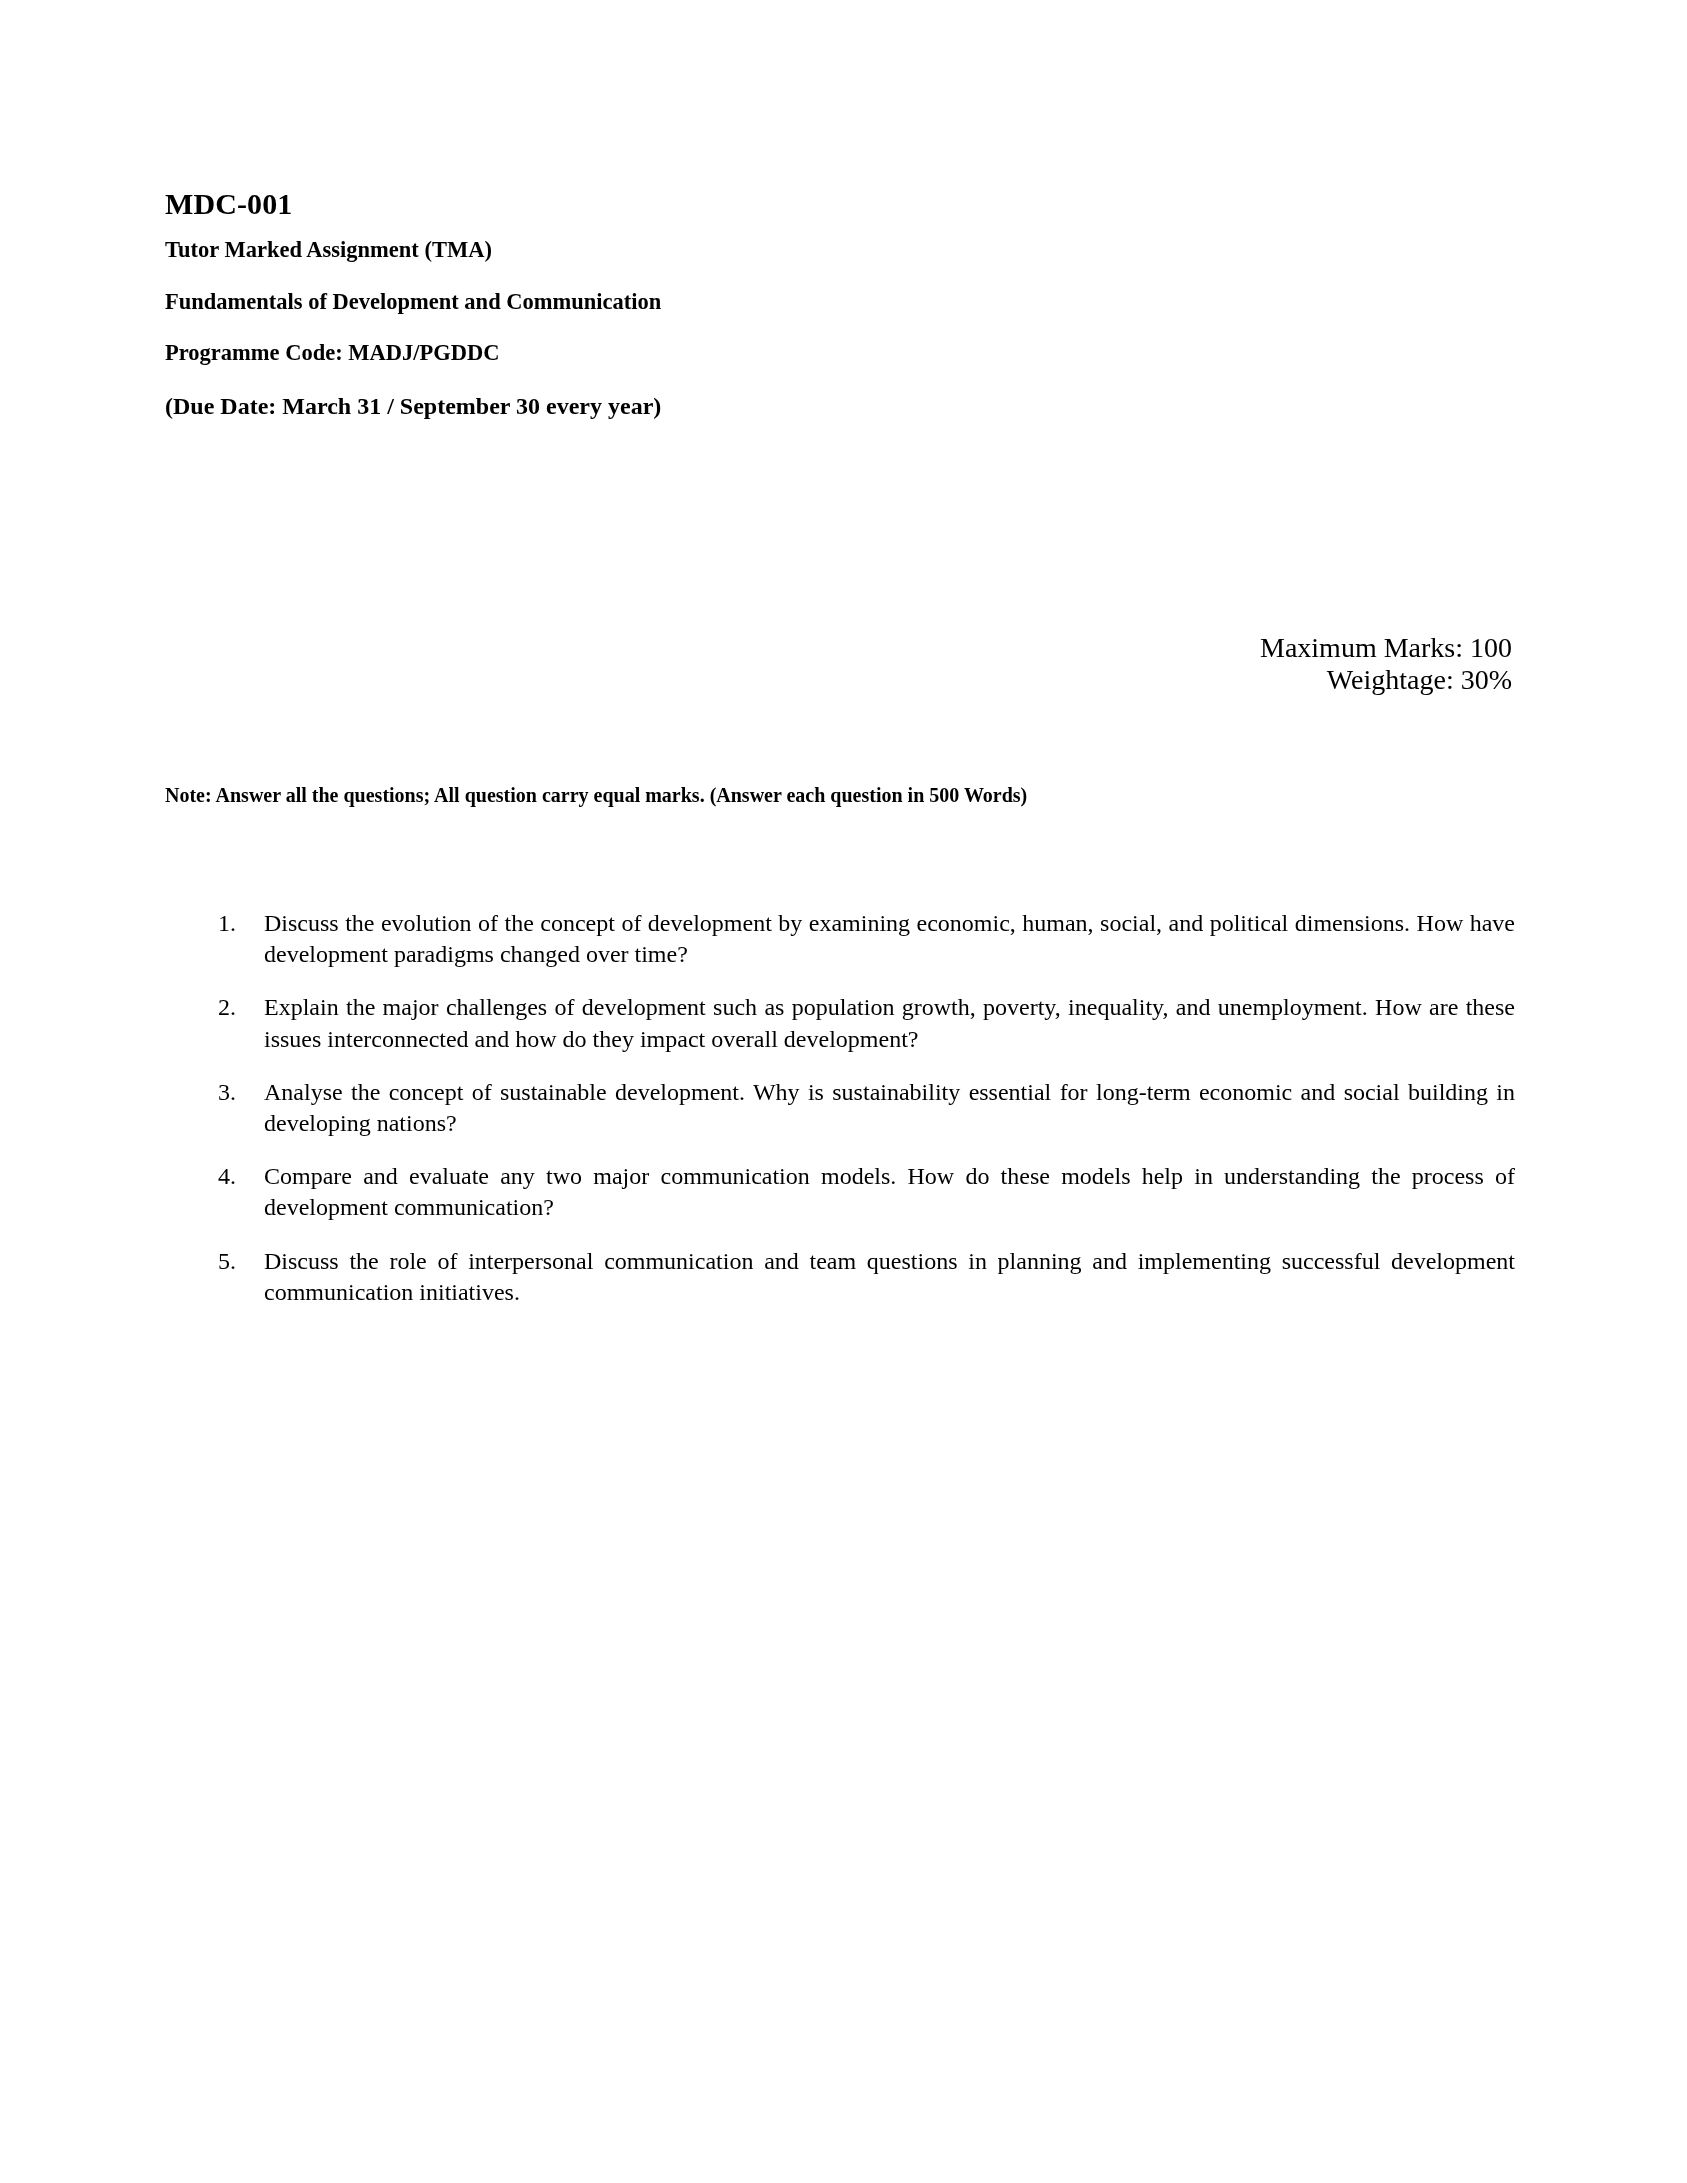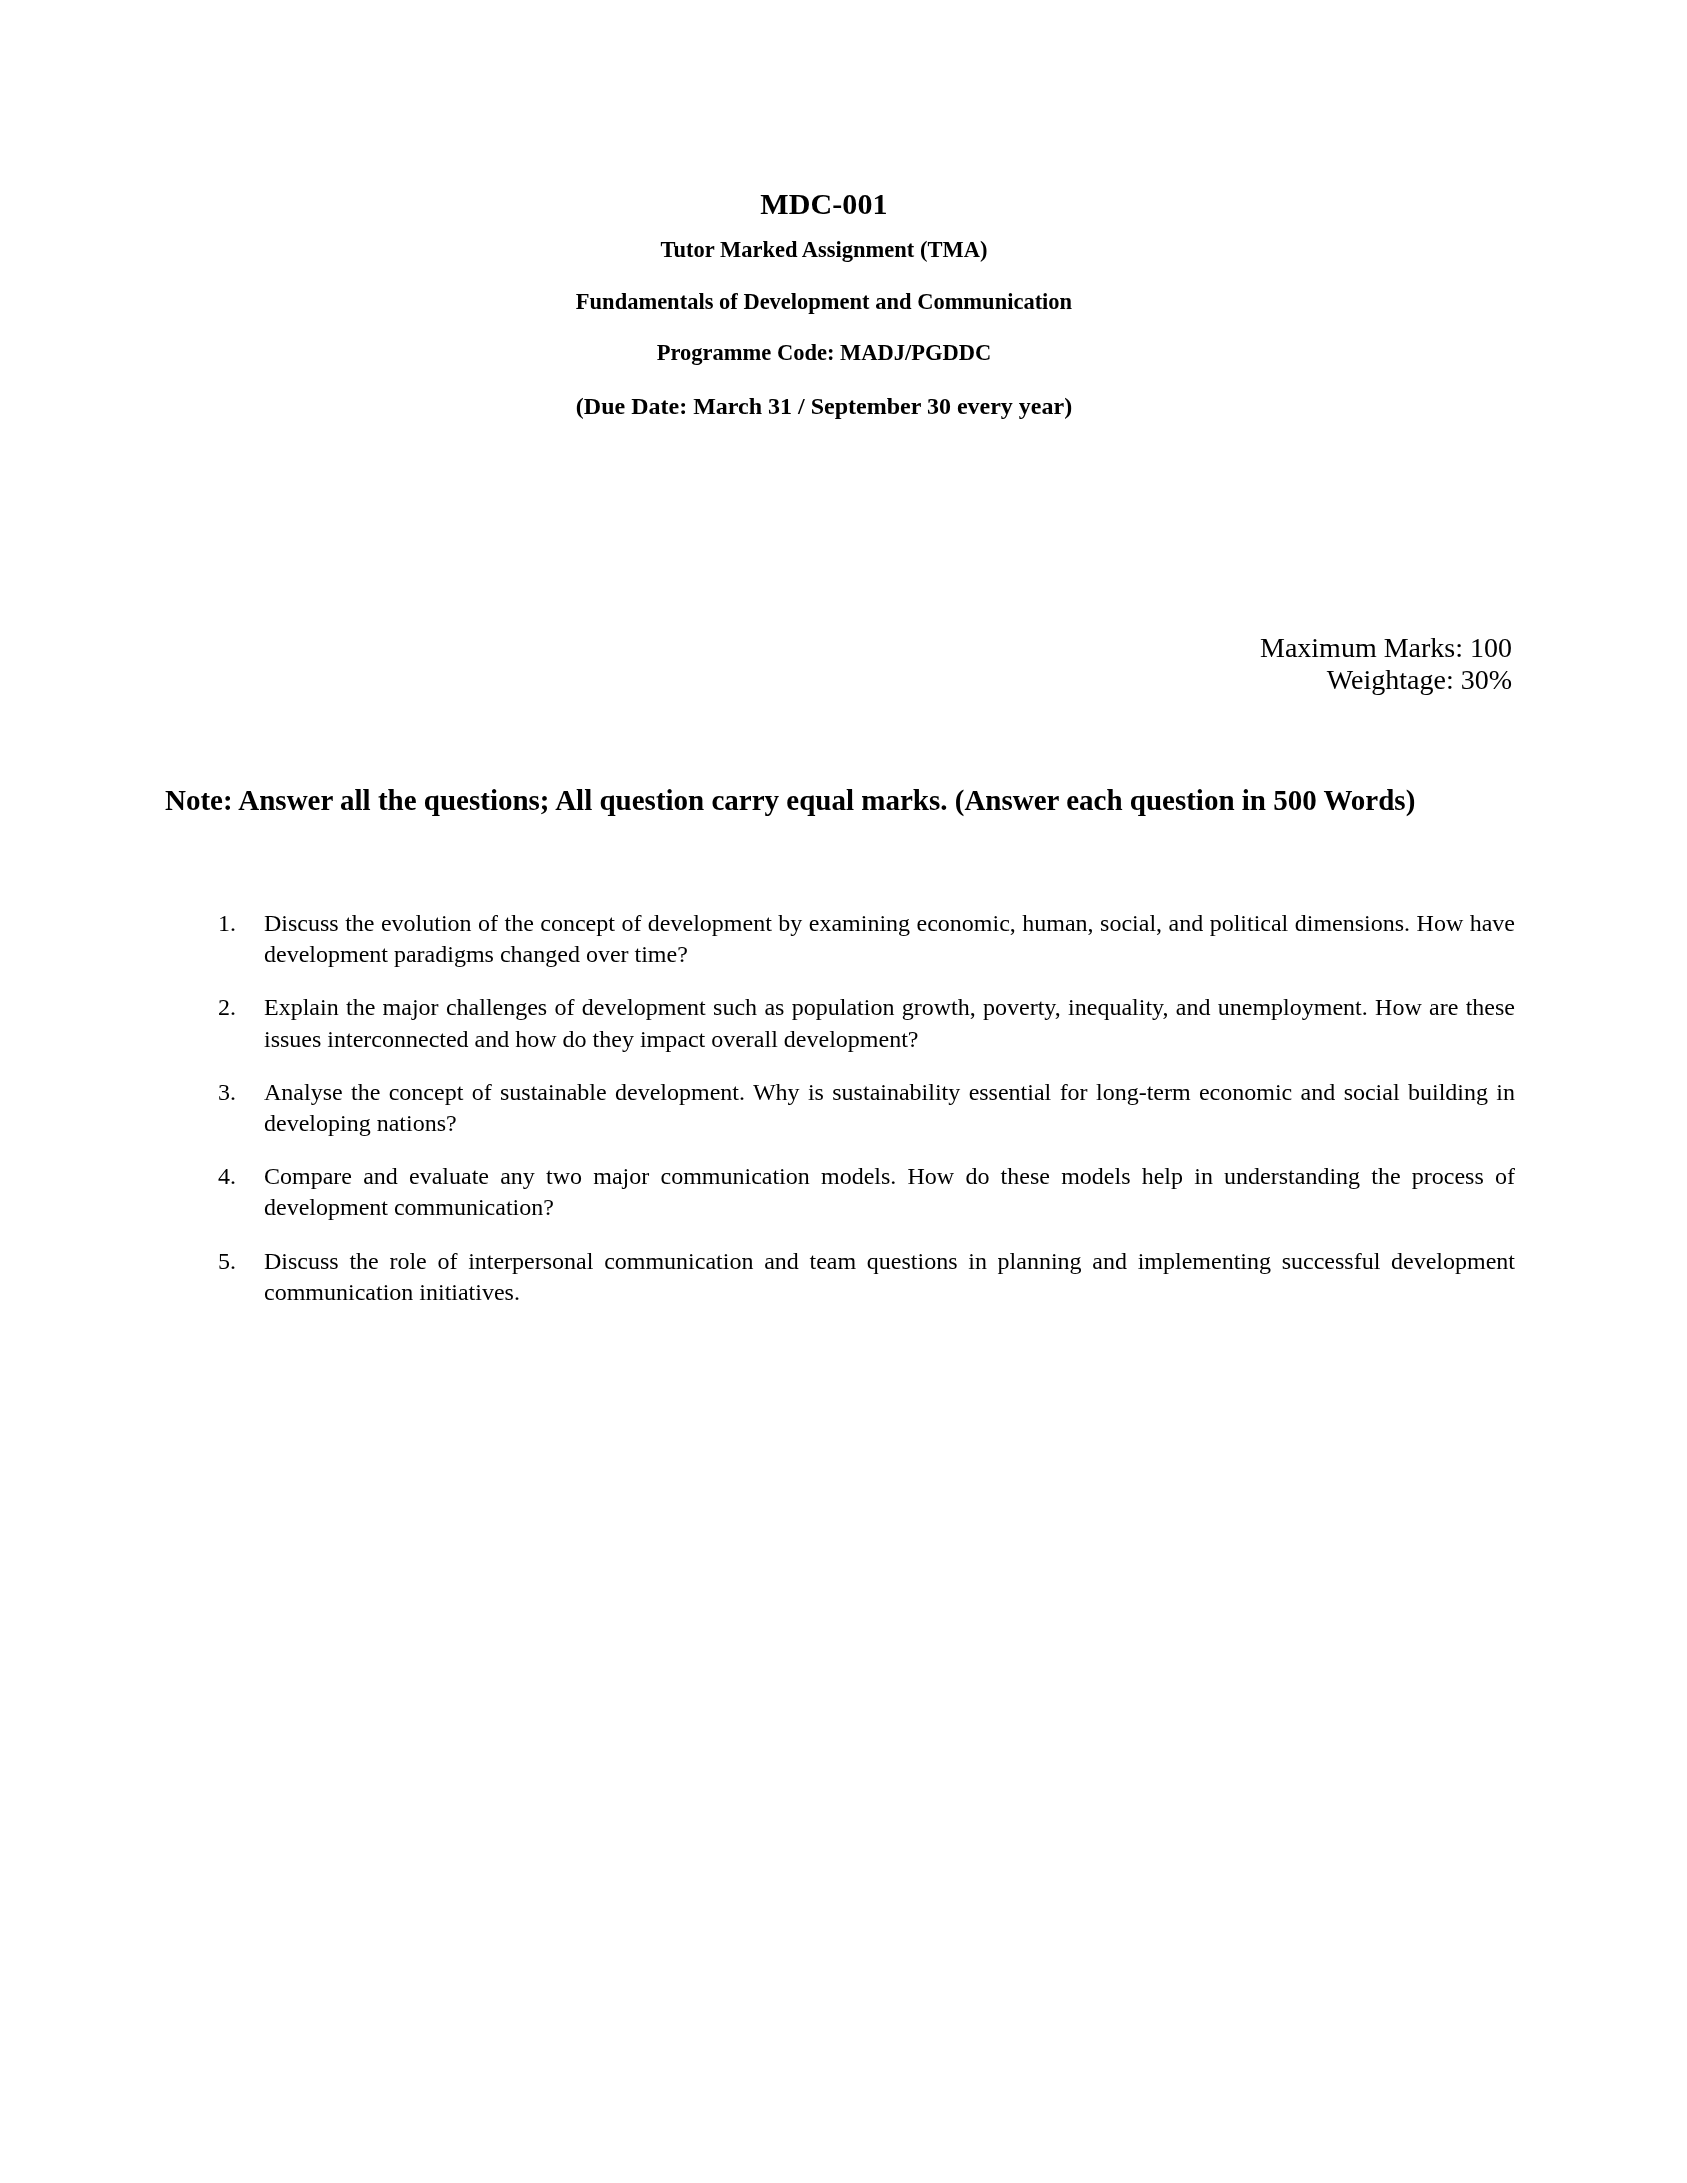--- a/index.html
+++ b/index.html
@@ -14,24 +14,23 @@
     background: #ffffff;
     font-family: "Liberation Serif", "DejaVu Serif", serif;
     color: #000000;
     box-sizing: border-box;
     overflow: hidden;
   }
 
   
   .header {
     position: absolute;
-    left: 151px;
+    left: 165px;
     top: 189px;
     width: 1346px;
-    text-align: center;
   }
   .doc-title {
     font-size: 30px;
     font-weight: bold;
     line-height: 1.0;
     letter-spacing: 0.1px;
     margin: 0 0 20px 0;
   }
   .header-line {
     font-size: 22.5px;
@@ -55,21 +54,21 @@
     font-weight: normal;
   }
   .marks div { white-space: nowrap; }
 
   
   .note {
     position: absolute;
     left: 165px;
     top: 782px;
     width: 1350px;
-    font-size: 29px;
+    font-size: 20px;
     font-weight: bold;
     line-height: 1.30;
     text-align: left;
     padding-left: 76px;
     text-indent: -76px;
   }
 
   
   .questions {
     position: absolute;

